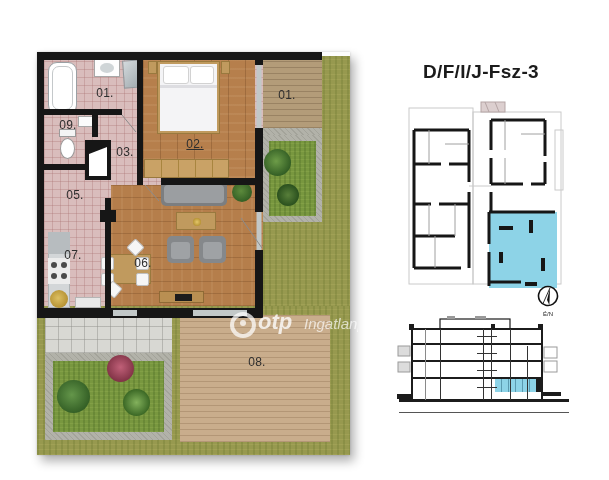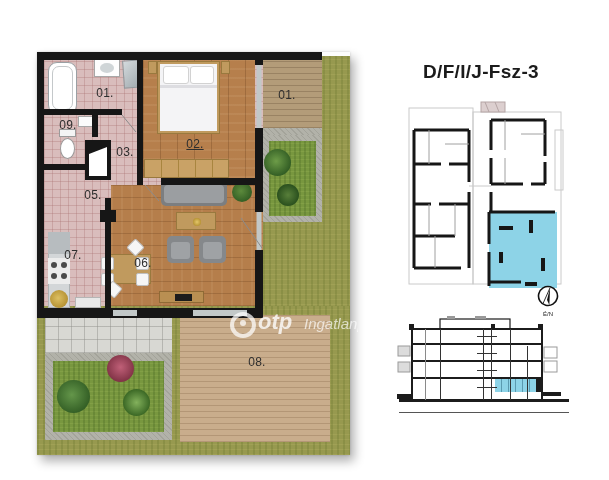--- a/index.html
+++ b/index.html
@@ -173,21 +173,21 @@
       <line x1="85" y1="63" x2="99" y2="80"></line>
       <line x1="108" y1="133" x2="122" y2="149"></line>
       <line x1="204" y1="166" x2="225" y2="196"></line>
     </g>
   </svg>
 
   <span class="abs room-label" style="left:68px;top:41px;">01.</span>
   <span class="abs room-label" style="left:158px;top:92px;text-decoration:underline;">02.</span>
   <span class="abs room-label" style="left:31px;top:73px;">09.</span>
   <span class="abs room-label" style="left:88px;top:100px;">03.</span>
-  <span class="abs room-label" style="left:56px;top:143px;">05.</span>
+  <span class="abs room-label" style="left:38px;top:143px;">05.</span>
   <span class="abs room-label" style="left:106px;top:163px;margin-top:48px;">06.</span>
   <span class="abs room-label" style="left:36px;top:203px;">07.</span>
   <span class="abs room-label" style="left:250px;top:43px;">01.</span>
   <span class="abs room-label" style="left:220px;top:310px;">08.</span>
 </div>
 
 <div id="watermark" class="abs">
   <div class="wm-ring"></div>
   <div class="wm-dot"></div>
   <span class="wm-otp">otp</span>

